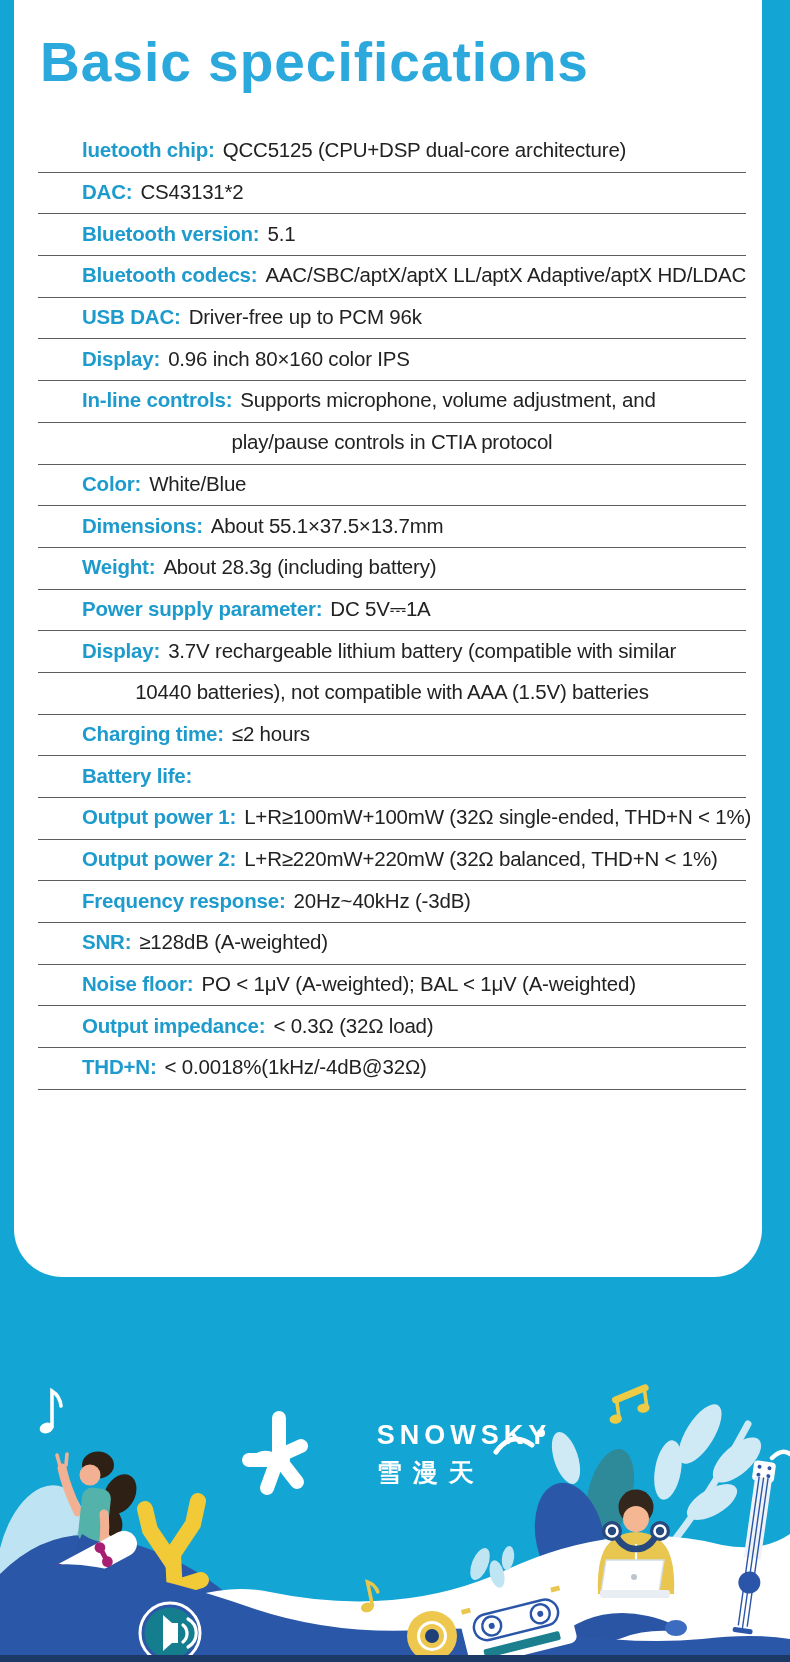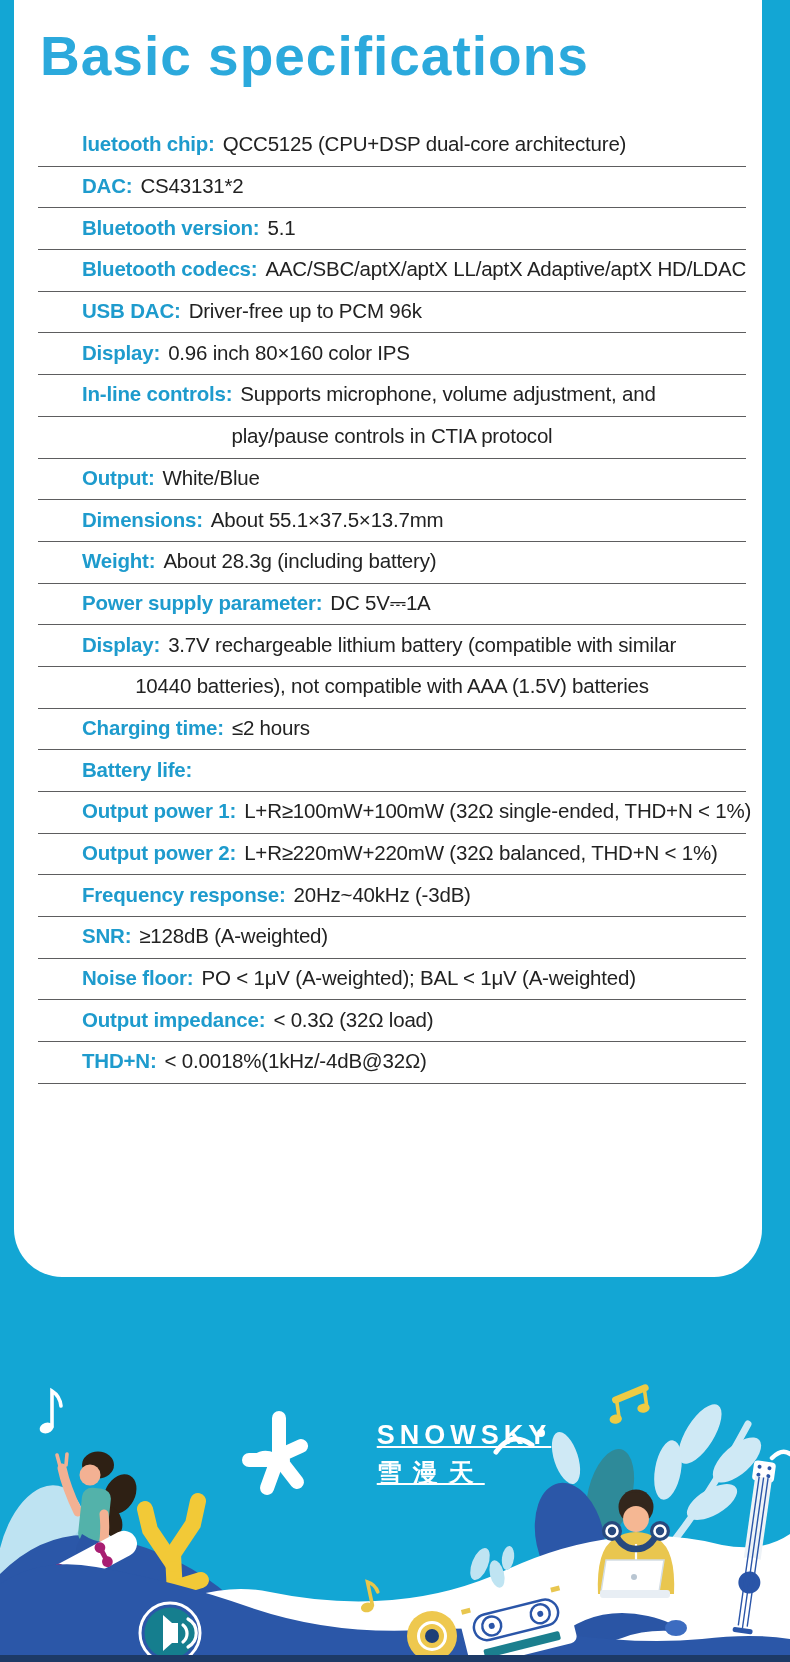--- a/index.html
+++ b/index.html
@@ -8,21 +8,21 @@
     position:relative;
     background:#13a6d4;
     overflow:hidden;
     font-family:"Liberation Sans","DejaVu Sans",sans-serif;
   }
   .card {
     position:absolute; left:14px; top:0;
     width:748px; height:1277px;
     background:#ffffff;
     border-radius:0 0 48px 48px;
-    padding:24px 16px 0 24px;
+    padding:30px 16px 0 24px;
   }
   .card-title {
     font-size:55px; font-weight:bold; letter-spacing:1px;
     color:#2ba9dc;
     margin-left:2px;
   }
   .spec-list { margin-top:37px; }
   .spec-line {
     height:41.7px;
     display:flex; align-items:center;
@@ -33,21 +33,20 @@
     letter-spacing:-0.2px;
     padding-bottom:2px;
   }
   .spec-line.cont { justify-content:center; }
   .spec-label { font-weight:bold; color:#1e9bcd; margin-right:8px; letter-spacing:-0.2px;margin-left:44px; }
   .footer-art { position:absolute; left:0; top:1262px; width:790px; height:400px; }
   .footer-logo {
     position:absolute; left:0; top:1402px; width:790px; height:104px;
     display:flex; align-items:center; justify-content:center; gap:60px;
     color:#ffffff;
-    text-decoration:underline;
   }
   .brand-text { display:flex; flex-direction:column; gap:5px; }
   .brand-name { font-size:27px; font-weight:bold; letter-spacing:5px; }
   .brand-cjk  { font-size:25px; letter-spacing:11px; font-weight:bold; }
 </style>
 </head>
 <body>
 
 <div class="card">
   <div class="card-title">Basic specifications</div>
@@ -78,21 +77,21 @@
   </div>
       <div class="spec-line">
     <span class="spec-label">In-line controls:</span>
     <span class="spec-value">Supports microphone, volume adjustment, and</span>
   </div>
       <div class="spec-line cont">
 
     <span class="spec-value">play/pause controls in CTIA protocol</span>
   </div>
       <div class="spec-line">
-    <span class="spec-label">Output:</span>
+    <span class="spec-label">Color:</span>
     <span class="spec-value">White/Blue</span>
   </div>
       <div class="spec-line">
     <span class="spec-label">Dimensions:</span>
     <span class="spec-value">About 55.1×37.5×13.7mm</span>
   </div>
       <div class="spec-line">
     <span class="spec-label">Weight:</span>
     <span class="spec-value">About 28.3g (including battery)</span>
   </div>

